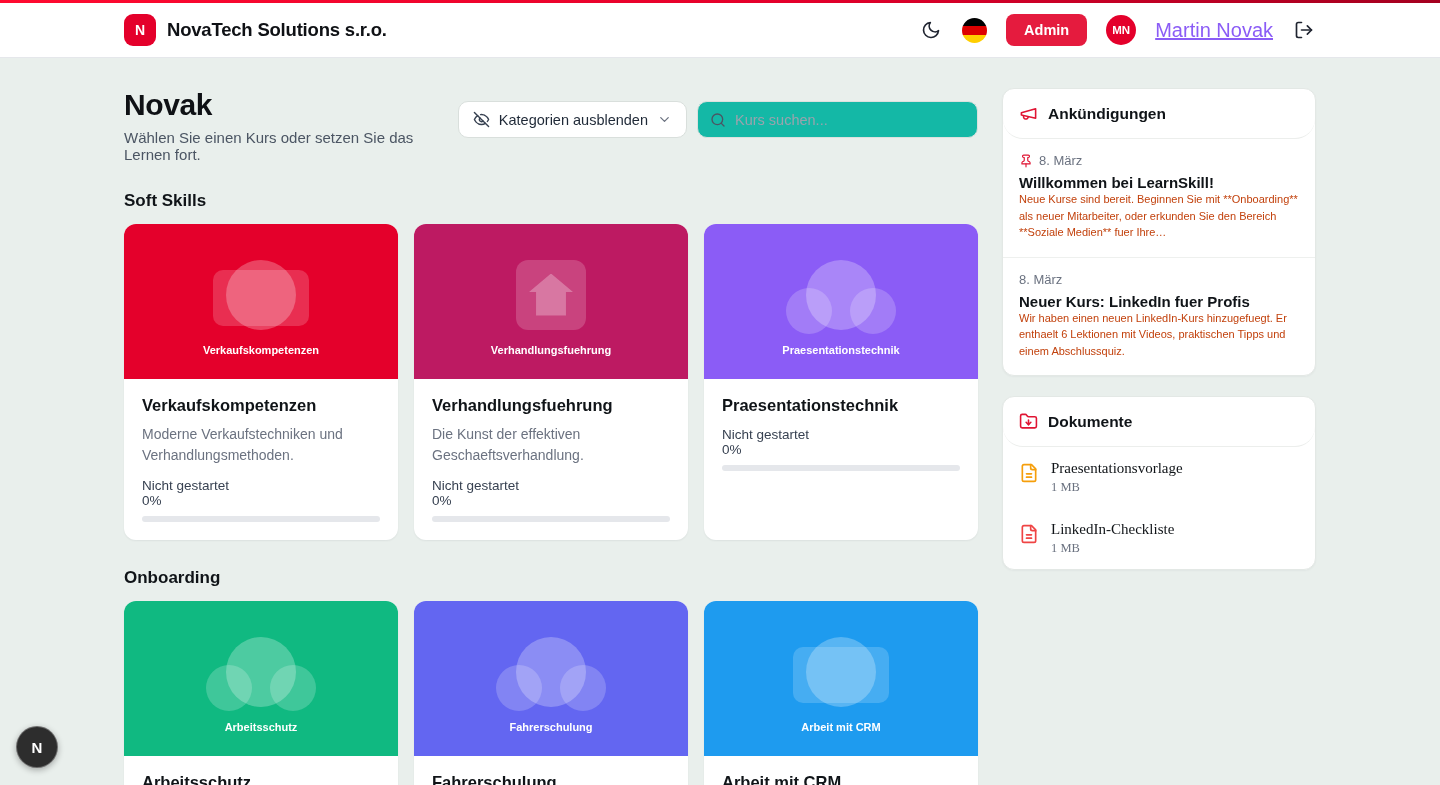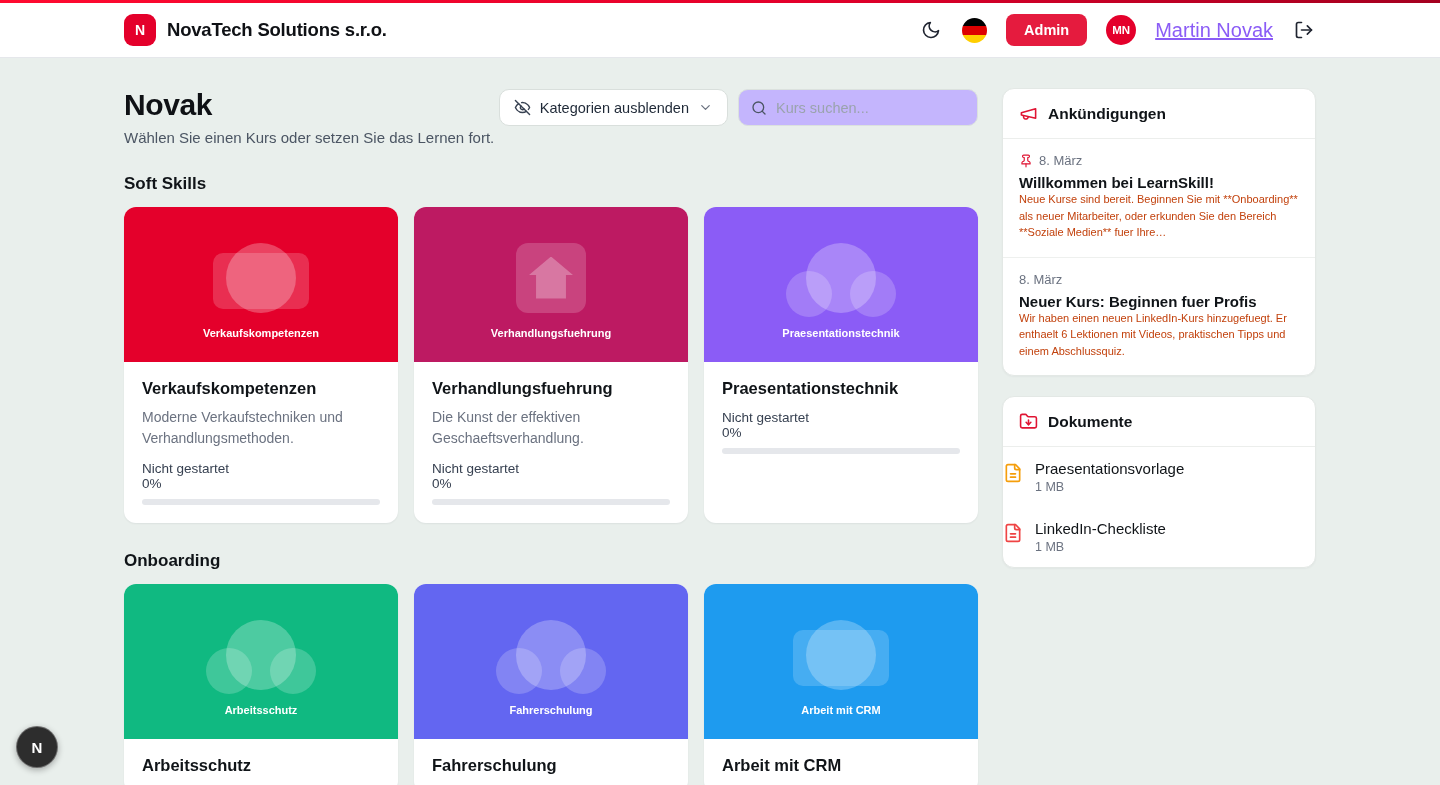--- a/index.html
+++ b/index.html
@@ -29,27 +29,27 @@
   .avatar { width:30px; height:30px; border-radius:50%; background:#e4002b; color:#fff;
     display:flex; align-items:center; justify-content:center; font-size:11.5px; font-weight:700; }
   .user-name { font-size:20px; color:#8b5cf6;text-decoration:underline; }
 
   
   .page-grid { display:grid; grid-template-columns:854px 314px; gap:24px; padding-top:30px; }
 
   .page-head { display:flex; justify-content:space-between; align-items:flex-start; }
   .page-title { font-size:30px; font-weight:800; letter-spacing:-0.4px; color:#0f1115; }
   .page-subtitle { font-size:15px; color:#4b5563; margin-top:7px; }
-  .controls { display:flex; gap:10px; margin-top:1px; }
+  .controls { display:flex; gap:10px; margin-top:13px; }
   .categories-btn { display:flex; align-items:center; gap:9px; height:37px; padding:0 14px;
     background:#fff; border:1px solid #d9dfdc; border-radius:10px; font-size:14.5px; color:#1f2937;
     cursor:pointer; font-family:inherit; white-space:nowrap; }
   .categories-btn .chev { color:#6b7280; }
-  .search-box { display:flex; align-items:center; gap:9px; width:240px; height:37px; padding:0 12px;
-    background:#c4b5fd; border:1px solid #dbe1de; border-radius:10px; color:#6b7280; }
+  .search-box { display:flex; align-items:center; gap:9px; width:281px; height:37px; padding:0 12px;
+    background:#14b8a6; border:1px solid #dbe1de; border-radius:10px; color:#6b7280; }
   .search-box input { border:none; outline:none; background:transparent; font-size:14.5px; width:100%;
     font-family:inherit; color:#111827; }
   .search-box input::placeholder { color:#9aa3ad; }
 
   
   .course-section { margin-top:28px; }
   .section-title { font-size:17px; font-weight:800; color:#101418; margin-bottom:13px; }
   .course-grid { display:grid; grid-template-columns:repeat(3,1fr); gap:16px; }
   .course-card { background:#fff; border-radius:12px; overflow:hidden; cursor:pointer;
     box-shadow:0 1px 2px rgba(16,24,40,.06); }
@@ -72,30 +72,30 @@
   .course-desc { font-size:14px; color:#6b7280; line-height:1.5; margin-top:9px; min-height:42px; }
   .course-progress-row { display:flex; justify-content:space-between; margin-top:12px;
     font-size:13.5px; color:#374151;flex-direction:column; }
   .progress-track { margin-top:8px; height:6px; border-radius:3px; background:#e5e7eb; overflow:hidden; }
   .progress-fill { height:100%; background:#e4002b; border-radius:3px; width:0; }
 
   
   .panel { background:#fff; border:1px solid #e3e8e5; border-radius:12px;
     box-shadow:0 1px 2px rgba(16,24,40,.04); margin-bottom:20px; overflow:hidden; }
   .panel-header { display:flex; align-items:center; gap:10px; padding:15px 16px;
-    border-bottom:1px solid #eceeec; }
+    border-bottom:1px solid #eceeec;border-radius:20px; }
   .panel-header .panel-title { font-size:15.5px; font-weight:800; color:#101418; }
   .panel-icon { color:#e01433; display:flex; }
   .announcement-item { padding:14px 16px 16px; }
   .announcement-item + .announcement-item { border-top:1px solid #eef0ee; }
   .announcement-date-row { display:flex; align-items:center; gap:6px; font-size:13px; color:#6b7280; }
   .announcement-date-row .pin { color:#e01433; display:flex; }
   .announcement-title { font-size:15px; font-weight:700; color:#101418; margin-top:6px; }
   .announcement-body { font-size:11px; color:#c2410c; line-height:1.5; }
-  .document-item { display:flex; align-items:flex-start; gap:12px; padding:13px 0; cursor:pointer; }
+  .document-item { display:flex; align-items:flex-start; gap:12px; padding:13px 16px; cursor:pointer;font-family:Liberation Serif, serif; }
   .document-item .file-ic { display:flex; margin-top:3px; }
   .document-name { font-size:15px; color:#101418; }
   .document-size { font-size:12.5px; color:#6b7280; margin-top:3px; }
 
   
   .float-n { position:fixed; left:16px; top:726px; width:42px; height:42px; border-radius:50%;
     background:#2d2d2d; border:1px solid rgba(255,255,255,.3); color:#fff; font-size:15px;
     font-weight:600; display:flex; align-items:center; justify-content:center; cursor:pointer;
     box-shadow:0 2px 6px rgba(0,0,0,.3); font-family:inherit; }
   svg { display:block; }
@@ -311,21 +311,21 @@
       <span>8. März</span>
     </div>
     <div class="announcement-title">Willkommen bei LearnSkill!</div>
     <div class="announcement-body">Neue Kurse sind bereit. Beginnen Sie mit **Onboarding** als neuer Mitarbeiter, oder erkunden Sie den Bereich **Soziale Medien** fuer Ihre…</div>
   </div>
           <div class="announcement-item">
     <div class="announcement-date-row">
 
       <span>8. März</span>
     </div>
-    <div class="announcement-title">Neuer Kurs: Beginnen fuer Profis</div>
+    <div class="announcement-title">Neuer Kurs: LinkedIn fuer Profis</div>
     <div class="announcement-body">Wir haben einen neuen LinkedIn-Kurs hinzugefuegt. Er enthaelt 6 Lektionen mit Videos, praktischen Tipps und einem Abschlussquiz.</div>
   </div>
         </div>
     </section>
 
     <section class="panel">
       <div class="panel-header">
         <span class="panel-icon">
           <svg width="19" height="19" viewBox="0 0 24 24" fill="none" stroke="currentColor" stroke-width="2" stroke-linecap="round" stroke-linejoin="round">
               <path d="M20 20a2 2 0 0 0 2-2V8a2 2 0 0 0-2-2h-7.9a2 2 0 0 1-1.69-.9L9.6 3.9A2 2 0 0 0 7.93 3H4a2 2 0 0 0-2 2v13a2 2 0 0 0 2 2Z"></path>

